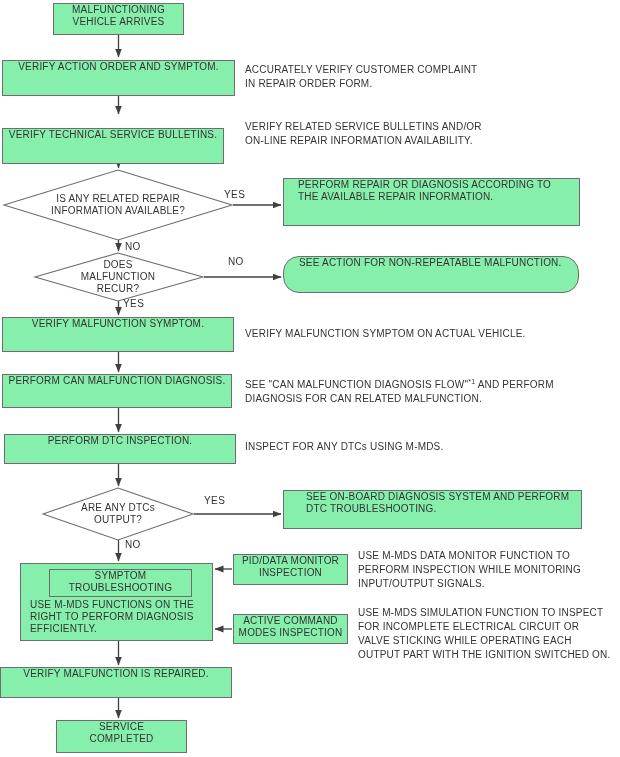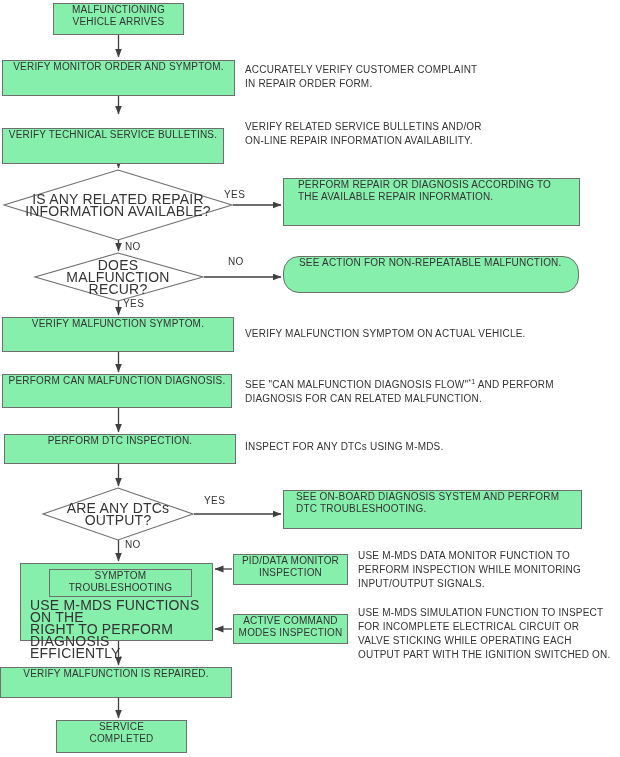--- a/index.html
+++ b/index.html
@@ -14,21 +14,21 @@
     background:#86efac;font-size:10px;line-height:12px;letter-spacing:.2px;
     display:flex;justify-content:center;
     text-align:center;white-space:pre-line;
   }
   .box.lt{justify-content:flex-start;text-align:left;}
   .ann{
     position:absolute;font-size:10px;line-height:14px;letter-spacing:.2px;
     white-space:pre-line;
   }
   .dtext{
-    position:absolute;font-size:14px;line-height:12px;letter-spacing:.2px;
+    position:absolute;font-size:10px;line-height:12px;letter-spacing:.2px;
     text-align:center;white-space:pre-line;
   }
   .lbl{position:absolute;font-size:10px;letter-spacing:.4px;}
   .sup{font-size:7px;vertical-align:3.5px;}
   .cline{stroke:var(--arrow,#404040);stroke-width:1.3;}
   .dshape{fill:#ffffff;stroke:var(--border,#6e6e6e);stroke-width:1.1;}
 </style>
 </head>
 <body>
 
@@ -60,21 +60,21 @@
     <line class="cline" x1="232" y1="629" x2="215" y2="629" marker-end="url(#ah)"></line>
 
     <polygon class="dshape" points="118,170 232,205 118,240 4,205"></polygon>
     <polygon class="dshape" points="118,253 203,277 118,301 35,277"></polygon>
     <polygon class="dshape" points="118,488 193,514 118,540 43,514"></polygon>
   </svg>
 
   <div class="box" style="left:53px;top:3px;width:131px;height:32px;"><span>MALFUNCTIONING
 VEHICLE ARRIVES</span></div>
 
-  <div class="box" style="left:2px;top:60px;width:233px;height:36px;"><span>VERIFY MONITOR ORDER AND SYMPTOM.</span></div>
+  <div class="box" style="left:2px;top:60px;width:233px;height:36px;"><span>VERIFY ACTION ORDER AND SYMPTOM.</span></div>
 
   <div class="box" style="left:2px;top:128px;width:222px;height:36px;"><span>VERIFY TECHNICAL SERVICE BULLETINS.</span></div>
 
   <div class="box" style="left:2px;top:317px;width:232px;height:35px;"><span>VERIFY MALFUNCTION SYMPTOM.</span></div>
 
   <div class="box" style="left:2px;top:374px;width:230px;height:34px;"><span>PERFORM CAN MALFUNCTION DIAGNOSIS.</span></div>
 
   <div class="box" style="left:4px;top:434px;width:232px;height:30px;"><span>PERFORM DTC INSPECTION.</span></div>
 
   <div class="box" style="left:0;top:667px;width:232px;height:31px;"><span>VERIFY MALFUNCTION IS REPAIRED.</span></div>
@@ -93,21 +93,21 @@
 INSPECTION</span></div>
 
   <div class="box" style="left:233px;top:614px;width:115px;height:30px;"><span>ACTIVE COMMAND
 MODES INSPECTION</span></div>
 
   <div class="box lt" style="left:283px;top:178px;width:297px;height:48px;padding-left:14px;"><span>PERFORM REPAIR OR DIAGNOSIS ACCORDING TO
 THE AVAILABLE REPAIR INFORMATION.</span></div>
 
   <div class="box lt" style="left:283px;top:256px;width:296px;height:37px;padding-left:15px;border-radius:16px;"><span>SEE ACTION FOR NON-REPEATABLE MALFUNCTION.</span></div>
 
-  <div class="box lt" style="left:283px;top:490px;width:299px;height:39px;padding-left:12px;"><span>SEE ON-BOARD DIAGNOSIS SYSTEM AND PERFORM
+  <div class="box lt" style="left:283px;top:490px;width:299px;height:39px;padding-left:22px;"><span>SEE ON-BOARD DIAGNOSIS SYSTEM AND PERFORM
 DTC TROUBLESHOOTING.</span></div>
 
   <div class="dtext" style="left:18px;top:193px;width:200px;">IS ANY RELATED REPAIR
 INFORMATION AVAILABLE?</div>
   <div class="dtext" style="left:58px;top:259px;width:120px;">DOES
 MALFUNCTION
 RECUR?</div>
   <div class="dtext" style="left:48px;top:502px;width:140px;">ARE ANY DTCs
 OUTPUT?</div>
 

